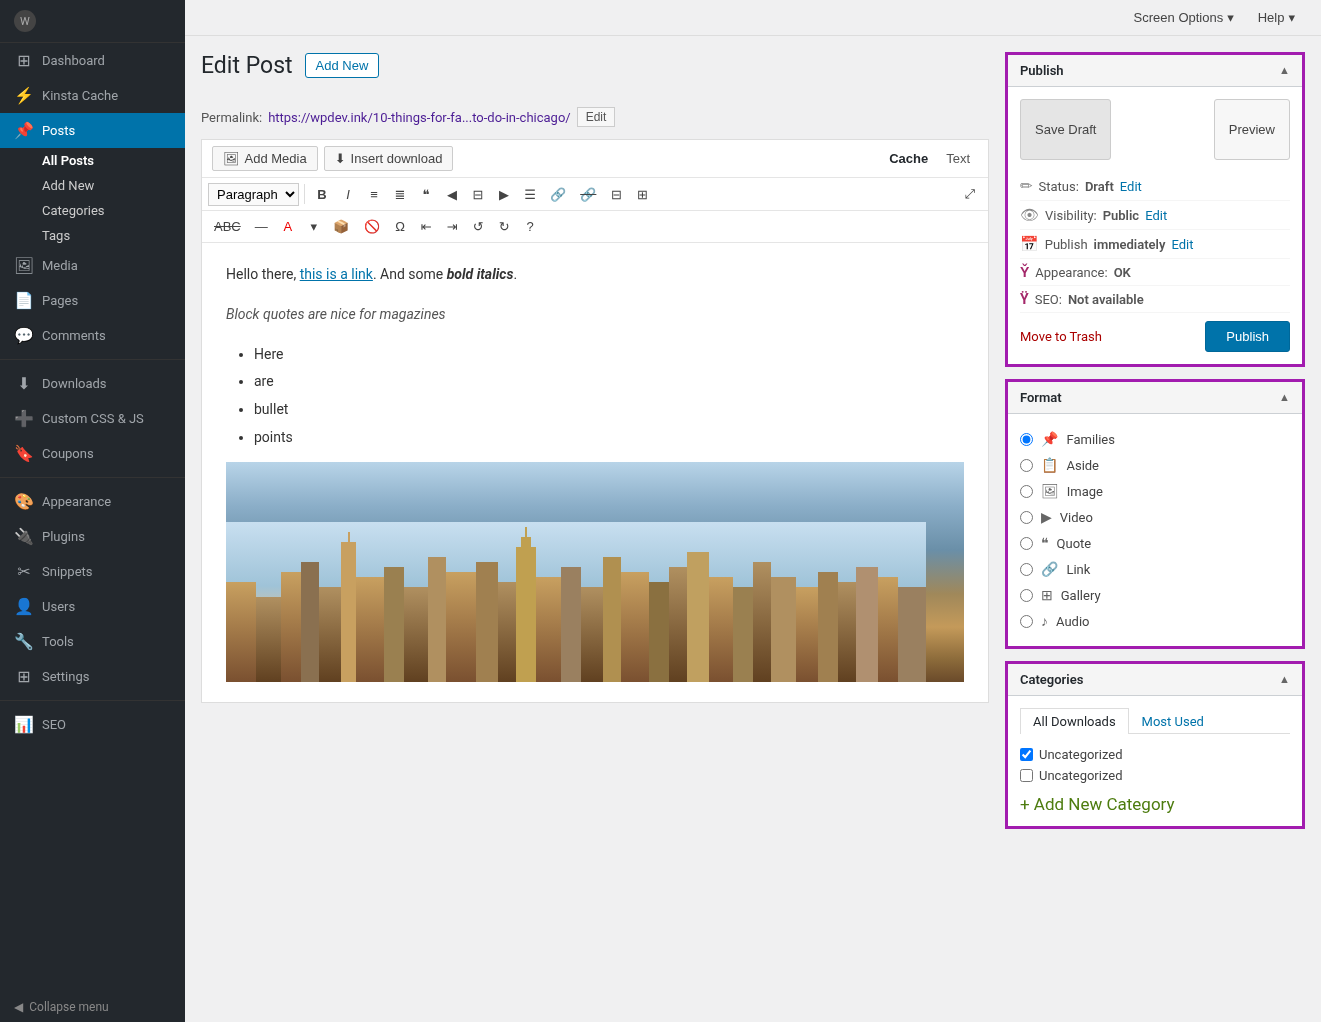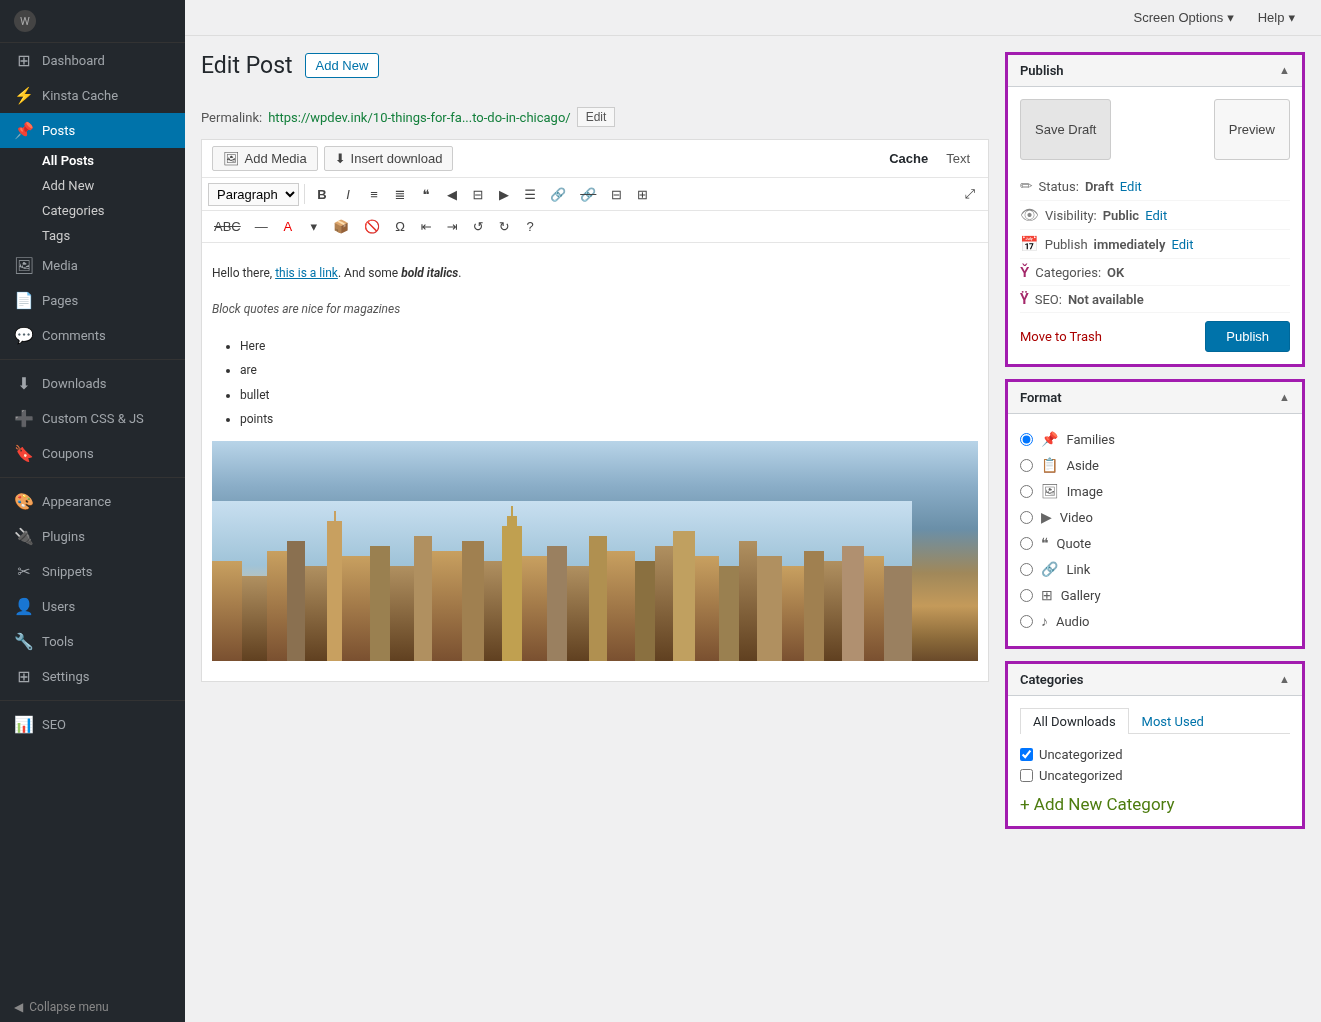--- a/index.html
+++ b/index.html
@@ -134,21 +134,21 @@
       color: #23282d;
       outline: none;
     }
 
     .permalink-row {
       font-size: 13px;
       margin-bottom: 12px;
       color: #555;
       display: flex; align-items: center; gap: 6px; margin-top: 28px;
     }
-    .permalink-link { color: #15803d; text-decoration: none; }
+    .permalink-link { color: #4c1d95; text-decoration: none; }
     .permalink-edit-btn {
       background: #f7f7f7;
       border: 1px solid #ccc;
       padding: 2px 8px;
       cursor: pointer;
       font-size: 12px;
       color: #555;
     }
 
     
@@ -211,22 +211,22 @@
       background: #fafafa;
       font-size: 13px;
       cursor: pointer;
     }
     .tb-sep { width: 1px; background: #ddd; height: 20px; margin: 0 3px; }
 
     
     .editor-content {
       background: #fff;
       min-height: 320px;
-      padding: 20px 10px;
-      font-size: 12px;
+      padding: 20px 24px;
+      font-size: 14px;
       line-height: 1.7;
       color: #333;
       outline: none;
     }
     .editor-content p { margin-bottom: 12px; }
     .editor-content a { color: #0073aa; text-decoration: underline; }
     .editor-content blockquote {
       font-style: italic;
       color: #555;
       margin: 16px 0;
@@ -691,21 +691,21 @@
 
           <div class="publish-meta-item">
             <span class="icon">📅</span>
             <span>Publish</span>
             <span style="font-weight:600;">immediately</span>
             <a class="edit-link">Edit</a>
           </div>
 
           <div class="publish-meta-item">
             <span class="yoast-icon">Y̌</span>
-            <span>Categories:</span>
+            <span>Appearance:</span>
             <span style="font-weight:600;">OK</span>
           </div>
 
           <div class="publish-meta-item">
             <span class="yoast-seo-icon">Ÿ</span>
             <span>SEO:</span>
             <span style="font-weight:600;">Not available</span>
           </div>
 
           <div class="publish-footer">

